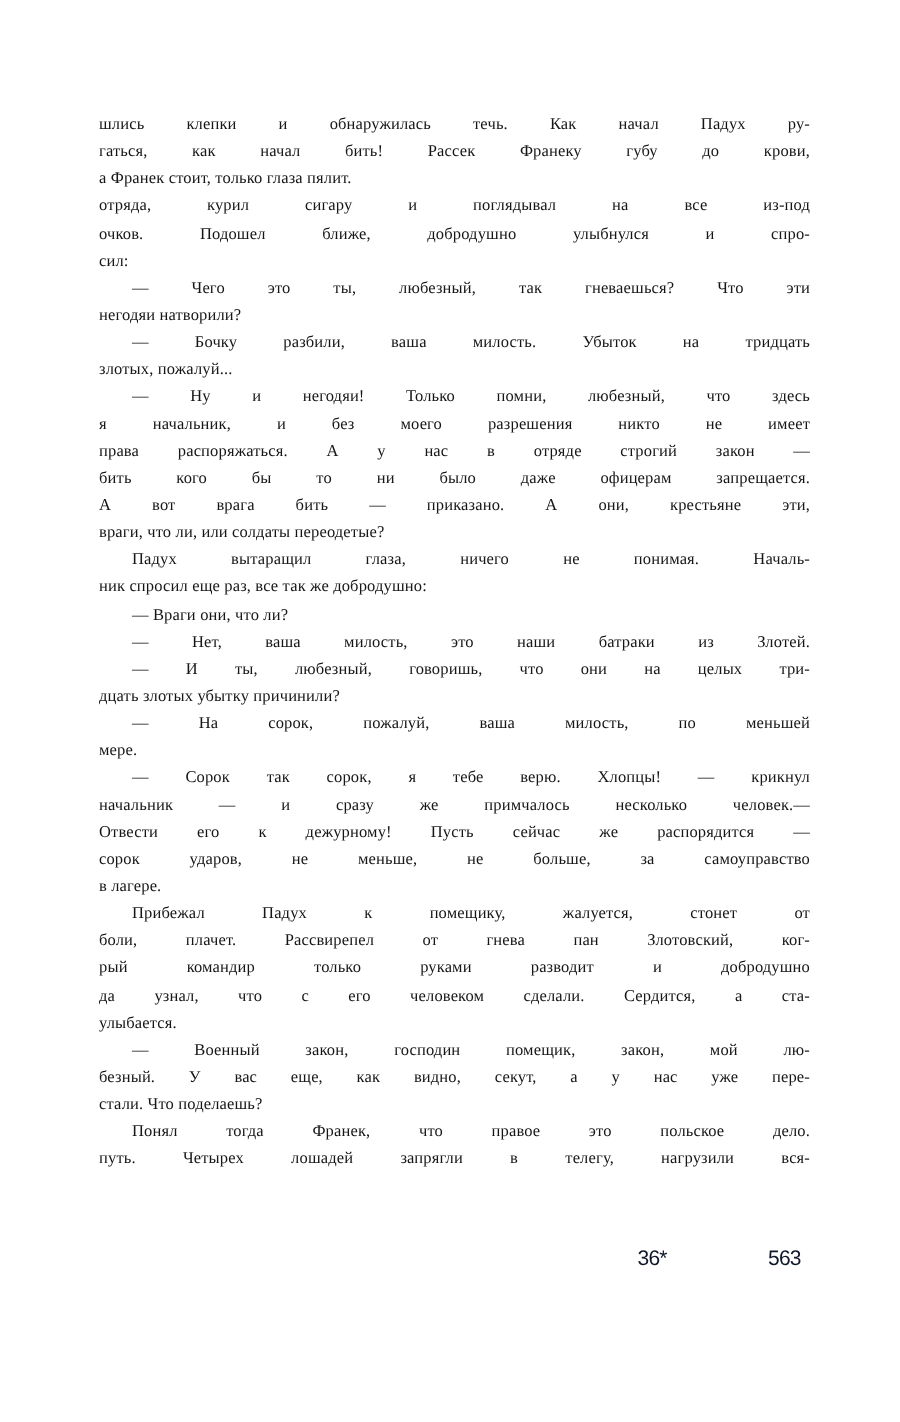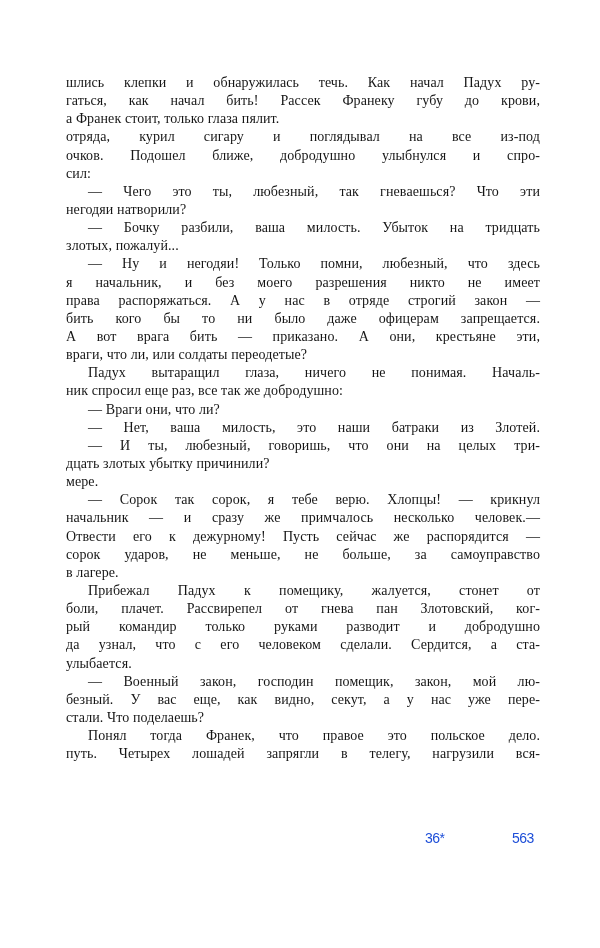--- a/index.html
+++ b/index.html
@@ -14,36 +14,36 @@
       position: absolute;
       left: 66px;
       top: 74px;
       width: 474px;
     }
     .line {
       display: block;
       height: 18.15px;
       line-height: 18.15px;
       font-family: "Liberation Serif", serif;
-      font-size: 14px;
+      font-size: 11px;
       white-space: nowrap;
       text-align: justify;
       text-align-last: justify;
       letter-spacing: 0.1px;
     }
     .line.indent { padding-left: 22px; }
     .line.last { text-align-last: left; font-family: Liberation Serif, serif; }
     .footer {
       position: absolute;
       top: 830px;
       left: 0; width: 600px; height: 20px;
       font-family: "Liberation Sans", sans-serif;
       font-size: 14px;
       letter-spacing: -0.5px;
-      color: #1d4ed8;
+      color: #0f172a;
     }
     .sig { position: absolute; left: 425px; top: 0; }
     .pgnum { position: absolute; left: 512px; top: 0; }
   </style>
 </head>
 <body>
 
 <div class="page" id="page-body">
     <span class="line">шлись клепки и обнаружилась течь. Как начал Падух ру-</span>
     <span class="line">гаться, как начал бить! Рассек Франеку губу до крови,</span>
@@ -60,20 +60,21 @@
     <span class="line">права распоряжаться. А у нас в отряде строгий закон —</span>
     <span class="line">бить кого бы то ни было даже офицерам запрещается.</span>
     <span class="line">А вот врага бить — приказано. А они, крестьяне эти,</span>
     <span class="line last">враги, что ли, или солдаты переодетые?</span>
     <span class="line indent">Падух вытаращил глаза, ничего не понимая. Началь-</span>
     <span class="line last">ник спросил еще раз, все так же добродушно:</span>
     <span class="line indent last">— Враги они, что ли?</span>
     <span class="line indent">— Нет, ваша милость, это наши батраки из Злотей.</span>
     <span class="line indent">— И ты, любезный, говоришь, что они на целых три-</span>
     <span class="line last">дцать злотых убытку причинили?</span>
+    <span class="line indent">— На сорок, пожалуй, ваша милость, по меньшей</span>
     <span class="line last">мере.</span>
     <span class="line indent">— Сорок так сорок, я тебе верю. Хлопцы! — крикнул</span>
     <span class="line">начальник — и сразу же примчалось несколько человек.—</span>
     <span class="line">Отвести его к дежурному! Пусть сейчас же распорядится —</span>
     <span class="line">сорок ударов, не меньше, не больше, за самоуправство</span>
     <span class="line last">в лагере.</span>
     <span class="line indent">Прибежал Падух к помещику, жалуется, стонет от</span>
     <span class="line">боли, плачет. Рассвирепел от гнева пан Злотовский, ког-</span>
     <span class="line">рый командир только руками разводит и добродушно</span>
     <span class="line">да узнал, что с его человеком сделали. Сердится, а ста-</span>

